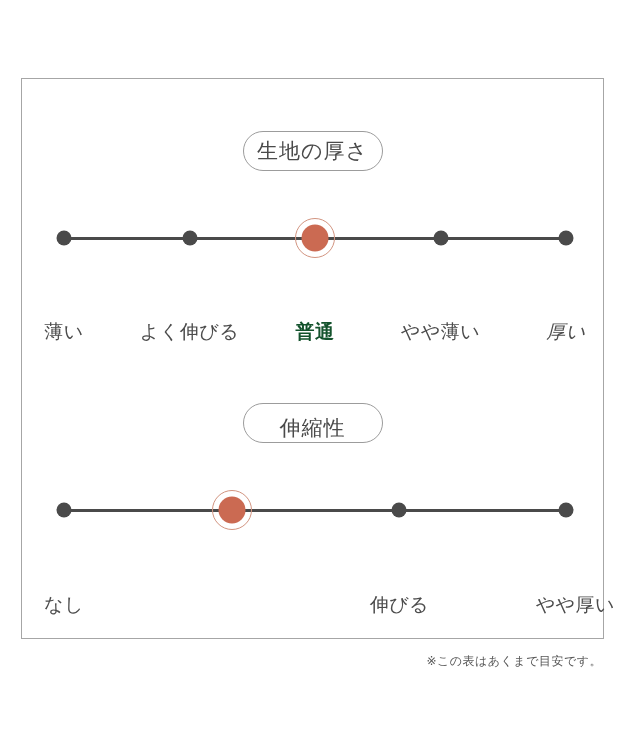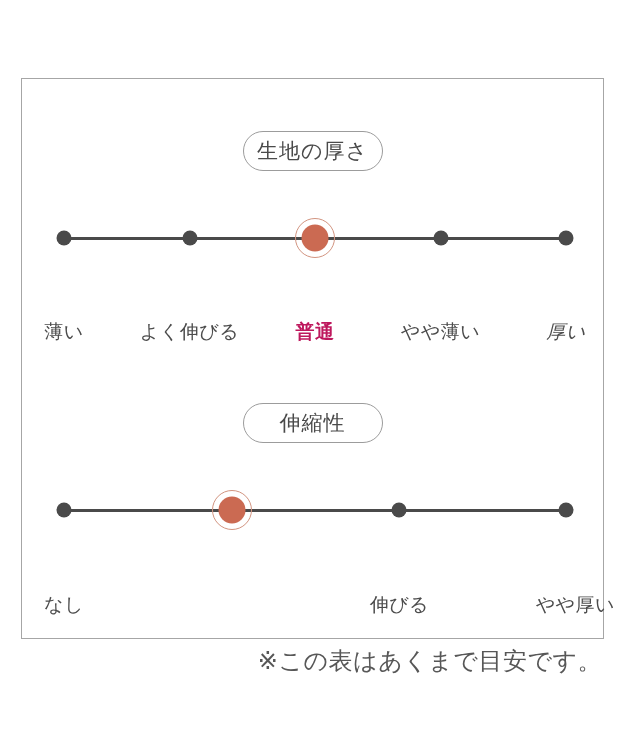--- a/index.html
+++ b/index.html
@@ -33,21 +33,21 @@
     align-items: center;
     justify-content: center;
     font-size: 21px;
     letter-spacing: 1px;
     color: #4a4a4a;
     background: #ffffff;
     box-sizing: border-box;
     white-space: nowrap;
   }
   .pill1 { top: 52px; }
-  .pill2 { top: 324px; }
+  .pill2 { top: 324px; align-items: flex-end; }
 
   .track {
     position: absolute;
     left: 42px;
     width: 502px;
     height: 0;
   }
   .track1 { top: 159px; }
   .track2 { top: 431px; }
   .scale-line {
@@ -105,28 +105,28 @@
   .labels2 { top: 470px; }
   .lbl {
     position: absolute;
     transform: translateX(-50%);
     font-size: 19px;
     line-height: 19px;
     color: #4c4c4c;
     white-space: nowrap;
     letter-spacing: 0.5px;
   }
-  .lbl.bold { font-weight: bold; color: #be185d; }
+  .lbl.bold { font-weight: bold; color: #14532d; }
   .lbl.flush-right { left: auto; right: -49px; transform: none; }
 
   .footnote {
     position: absolute;
     top: 650px;
     right: 23px;
-    font-size: 24px;
+    font-size: 12px;
     line-height: 22px;
     color: #575757;
     letter-spacing: 0.5px;
     white-space: nowrap;
   }
 </style>
 </head>
 <body>
 
 <div class="page">

